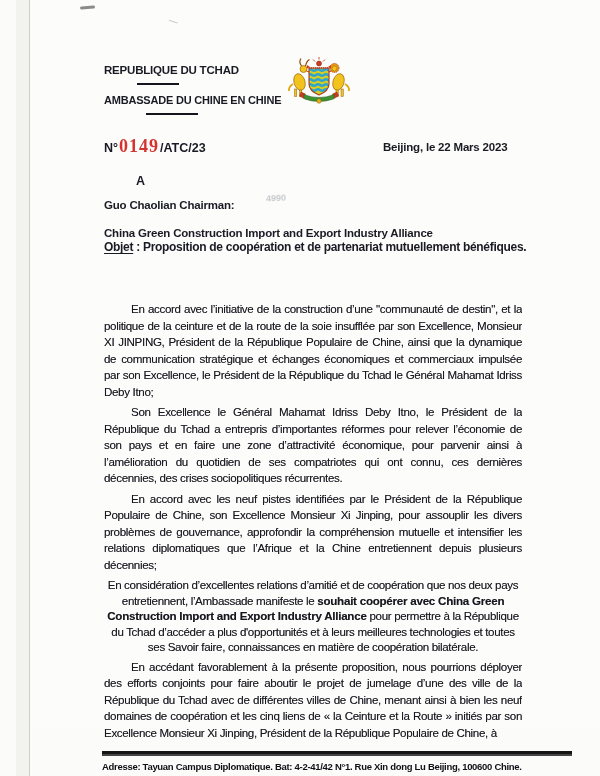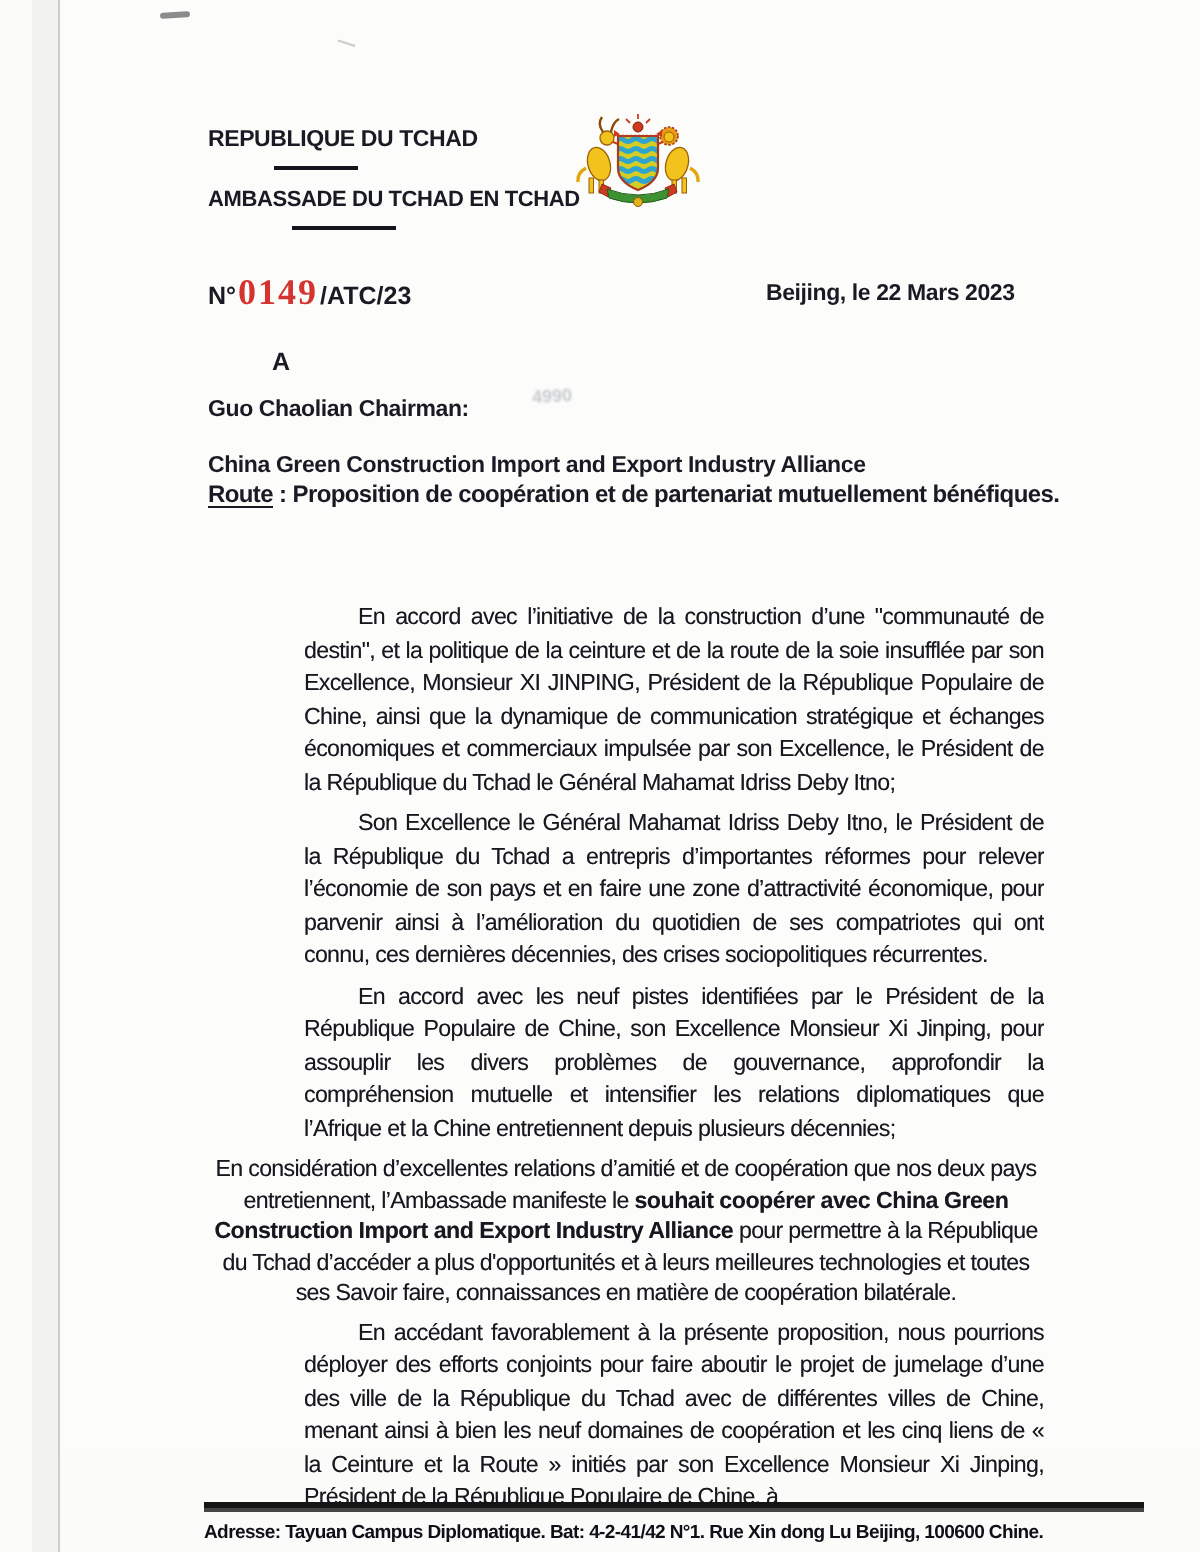--- a/index.html
+++ b/index.html
@@ -41,40 +41,40 @@
   .subject-label{text-decoration:underline;text-underline-offset:2px;}
 
   
   .letter-body{position:absolute;left:88px;top:301px;width:418px;max-height:450px;overflow:hidden;}
   .letter-body p{
     margin:0 0 4px 0;
     font-size:11.6px;line-height:16.5px;letter-spacing:-0.35px;
     text-align:justify;color:#17171f;
     text-shadow:0 0 .3px rgba(20,20,30,.45);
   }
-  .letter-body p.indent{text-indent:27px;margin-left:48px;}
+  .letter-body p.indent{text-indent:27px;}
   .letter-body p.p4{text-align:center;line-height:15.6px;}
   .letter-body b{letter-spacing:-0.25px;}
 
   
   .footer-rule{position:absolute;left:86px;top:751px;width:470px;height:3px;background:#151515;border-bottom:2px solid #454545;}
   .footer-text{position:absolute;left:86px;top:761px;width:470px;text-align:left;font-weight:bold;font-size:9.5px;letter-spacing:-0.3px;color:#0f0f17;white-space:nowrap;}
 </style>
 </head>
 <body>
 
 <div class="page">
   <div class="scan-edge"></div>
   <div class="staple"></div>
   <div class="smudge"></div>
 
   <div class="org-block">
     <div class="org1">REPUBLIQUE DU TCHAD</div>
     <div class="hrule rule1"></div>
-    <div class="org2">AMBASSADE DU TCHAD EN TCHAD</div>
+    <div class="org2">AMBASSADE DU CHINE EN CHINE</div>
     <div class="hrule rule2"></div>
   </div>
 
   <svg class="emblem" width="66" height="50" viewBox="0 0 132 100">
     <defs>
       <clipPath id="shieldClip">
           <path d="M46,24 H86 V56 Q86,70 66,78 Q46,70 46,56 Z"></path>
         </clipPath>
     </defs>
 
@@ -133,21 +133,21 @@
     <span>/ATC/23</span>
   </div>
   <div class="dateline">Beijing, le 22 Mars 2023</div>
 
   <div class="to-letter">A</div>
   <div class="stamp">4990</div>
   <div class="recipient-name">Guo Chaolian Chairman:</div>
   <div class="recipient-org">China Green Construction Import and Export Industry Alliance</div>
 
   <div class="subject">
-    <span class="subject-label">Route</span><span> : Proposition de coopération et de partenariat mutuellement bénéfiques.</span>
+    <span class="subject-label">Objet</span><span> : Proposition de coopération et de partenariat mutuellement bénéfiques.</span>
   </div>
 
   <div class="letter-body">
     <p class="indent">En accord avec l’initiative de la construction d’une "communauté de destin", et la politique de la ceinture et de la route de la soie insufflée par son Excellence, Monsieur XI JINPING, Président de la République Populaire de Chine, ainsi que la dynamique de communication stratégique et échanges économiques et commerciaux impulsée par son Excellence, le Président de la République du Tchad le Général Mahamat Idriss Deby Itno;</p>
     <p class="indent">Son Excellence le Général Mahamat Idriss Deby Itno, le Président de la République du Tchad a entrepris d’importantes réformes pour relever l’économie de son pays et en faire une zone d’attractivité économique, pour parvenir ainsi à l’amélioration du quotidien de ses compatriotes qui ont connu, ces dernières décennies, des crises sociopolitiques récurrentes.</p>
     <p class="indent">En accord avec les neuf pistes identifiées par le Président de la République Populaire de Chine, son Excellence Monsieur Xi Jinping, pour assouplir les divers problèmes de gouvernance, approfondir la compréhension mutuelle et intensifier les relations diplomatiques que l’Afrique et la Chine entretiennent depuis plusieurs décennies;</p>
     <p class="p4"><span>En considération d’excellentes relations d’amitié et de coopération que nos deux pays entretiennent, l’Ambassade manifeste le </span><b>souhait coopérer avec China Green Construction Import and Export Industry Alliance</b><span> pour permettre à la République du Tchad d’accéder a plus d'opportunités et à leurs meilleures technologies et toutes ses Savoir faire, connaissances en matière de coopération bilatérale.</span></p>
     <p class="indent">En accédant favorablement à la présente proposition, nous pourrions déployer des efforts conjoints pour faire aboutir le projet de jumelage d’une des ville de la République du Tchad avec de différentes villes de Chine, menant ainsi à bien les neuf domaines de coopération et les cinq liens de « la Ceinture et la Route » initiés par son Excellence Monsieur Xi Jinping, Président de la République Populaire de Chine, à</p>
   </div>
 

